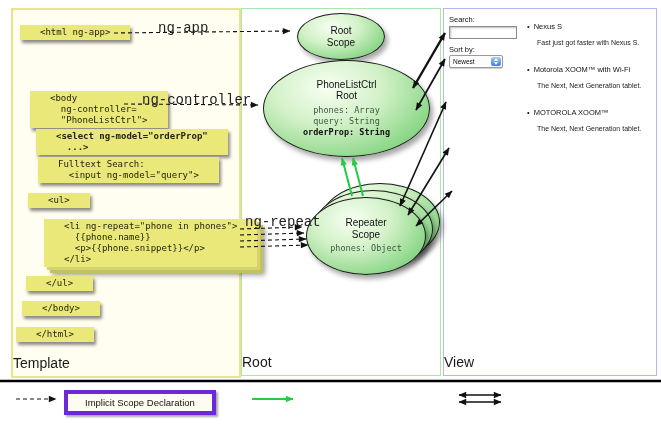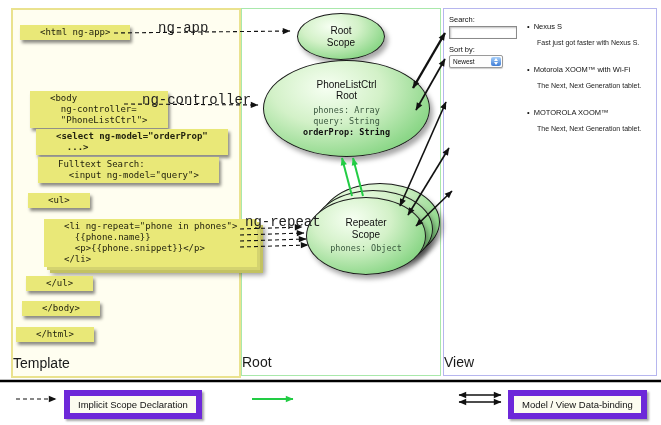--- a/index.html
+++ b/index.html
@@ -34,22 +34,22 @@
   .v-select{position:absolute;left:449px;top:55px;width:54px;height:13px;border:1px solid #9a9a9a;background:#fdfdfd;
             display:flex;align-items:center;z-index:3;border-radius:2px;box-shadow:0 1px 1px rgba(0,0,0,.2);box-sizing:border-box}
   .v-select-text{flex:1;font-size:6.5px;padding-left:3px;color:#111}
   .v-select-btn{position:relative;width:10px;height:9px;margin-right:1px;border-radius:2px;background:linear-gradient(#a8d0fa,#3d7cd6)}
   .v-select-btn::before{content:"";position:absolute;left:2.5px;top:1px;border-left:2.5px solid transparent;border-right:2.5px solid transparent;border-bottom:3px solid #fff}
   .v-select-btn::after{content:"";position:absolute;left:2.5px;bottom:1px;border-left:2.5px solid transparent;border-right:2.5px solid transparent;border-top:3px solid #fff}
   .v-item{position:absolute;font-size:7.5px;color:#111;z-index:3;white-space:nowrap}
   .v-item .bullet{margin-right:4px}
   .v-snippet{position:absolute;font-size:7px;color:#222;z-index:3;white-space:nowrap}
 
-  .legend-box{position:absolute;top:390px;height:17px;line-height:17px;padding:0 8px;font-size:9.5px;color:#111;
-              background:#fcfcf0;border:6px solid #6d28d9;box-shadow:1.5px 1.5px 2px rgba(0,0,0,.35);z-index:3;white-space:nowrap}
+  .legend-box{position:absolute;top:390px;height:17px;line-height:17px;padding:0 17px;font-size:9.5px;color:#111;
+              background:#fcfcf0;border:4px solid #6d28d9;box-shadow:1.5px 1.5px 2px rgba(0,0,0,.35);z-index:3;white-space:nowrap}
 
   .overlay{position:absolute;left:0;top:0;z-index:8;pointer-events:none}
 </style>
 </head>
 <body>
 
 <div class="canvas">
 
   <div class="panel panel-tpl">
     <div class="panel-label">Template</div>
@@ -124,21 +124,20 @@
     <span class="bullet">•</span><span>Motorola XOOM™ with Wi-Fi</span>
   </div>
   <div class="v-snippet" style="left:537px;top:82px">The Next, Next Generation tablet.</div>
 
   <div class="v-item" style="left:527px;top:108px">
     <span class="bullet">•</span><span>MOTOROLA XOOM™</span>
   </div>
   <div class="v-snippet" style="left:537px;top:125px">The Next, Next Generation tablet.</div>
 
   <div class="legend-box" style="left:64px">Implicit Scope Declaration</div>
-  <div class="legend-box" style="left:508px">Model / View Data-binding</div>
 
   <svg class="overlay" width="661" height="425" viewBox="0 0 661 425">
     <defs>
       <marker id="ah-b" viewBox="0 0 10 8" refX="8.5" refY="4" markerWidth="9" markerHeight="8" orient="auto-start-reverse" markerUnits="userSpaceOnUse">
         <path d="M0.5,0.5 L9,4 L0.5,7.5 Z" fill="#111"></path>
       </marker>
       <marker id="ah-g" viewBox="0 0 10 8" refX="8.5" refY="4" markerWidth="9" markerHeight="8" orient="auto-start-reverse" markerUnits="userSpaceOnUse">
         <path d="M0.5,0.5 L9,4 L0.5,7.5 Z" fill="#22cc44"></path>
       </marker>
     </defs>

